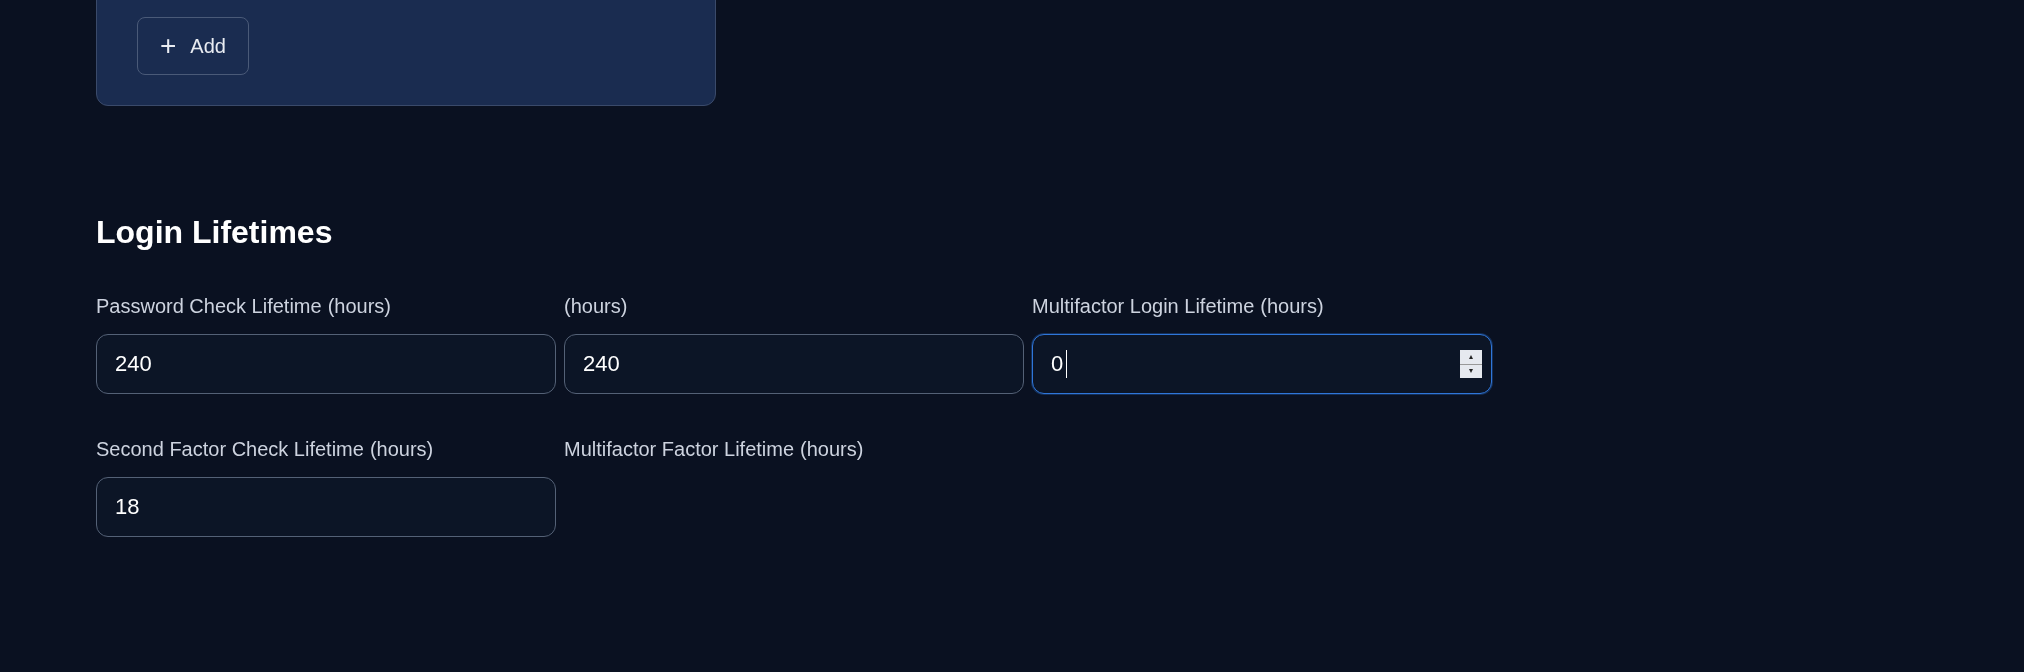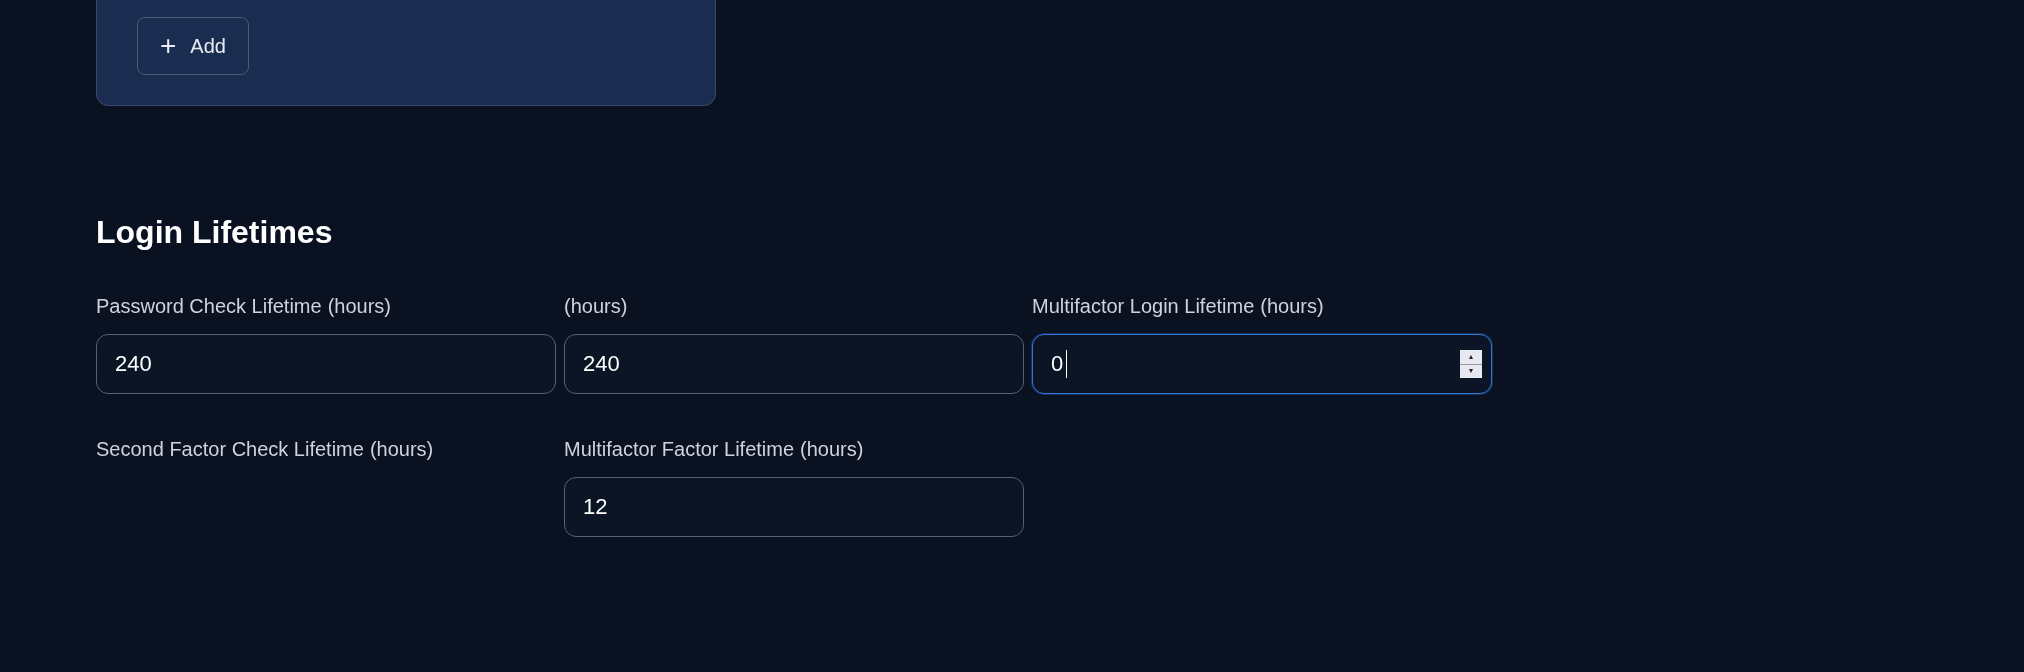--- a/index.html
+++ b/index.html
@@ -172,23 +172,23 @@
             </div>
         </div>
       </div>
     </div>
 
     <div class="form-field">
       <label class="form-label">
         <span>Second Factor Check Lifetime </span>
         <span class="unit">(hours)</span>
       </label>
+      <input class="text-input" type="text" value="18" style="">
     </div>
 
     <div class="form-field">
       <label class="form-label">
         <span>Multifactor Factor Lifetime </span>
         <span class="unit">(hours)</span>
       </label>
-      <input class="text-input" type="text" value="12" style="">
     </div>
   </div>
 </div>
 
 </body></html>

